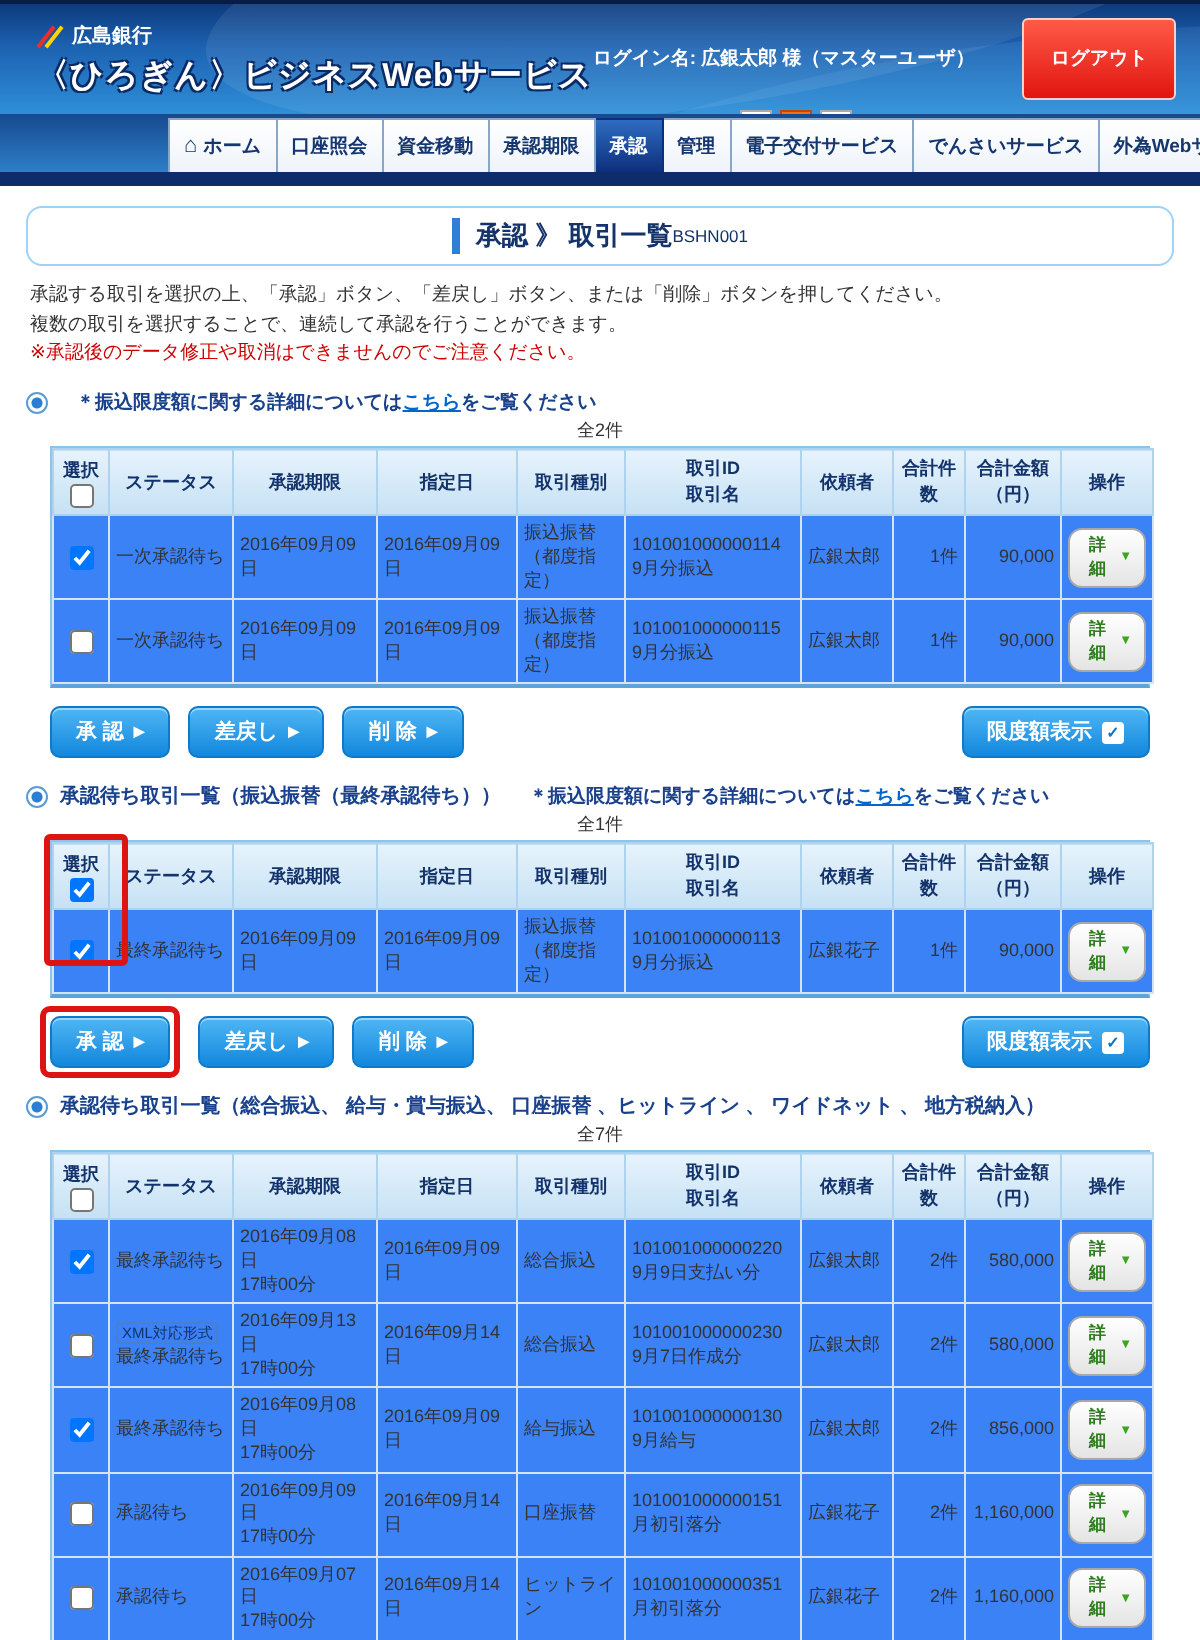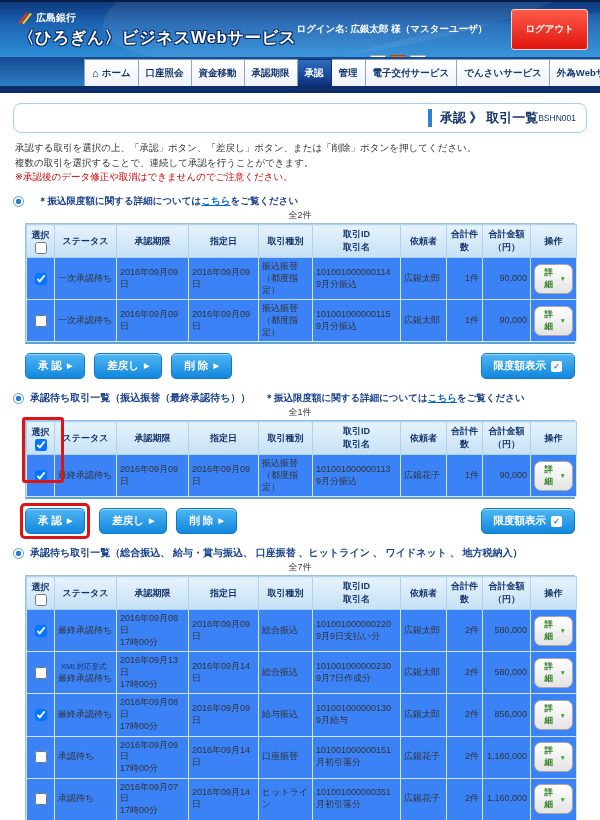--- a/index.html
+++ b/index.html
@@ -35,21 +35,21 @@
   .navrow { height:29px; background:linear-gradient(180deg,#17498f,#2c7fc8); display:flex; align-items:flex-end; padding-left:84px; }
   .tab { height:27px; display:flex; align-items:center; gap:3px; padding:0 7px; background:linear-gradient(180deg,#ffffff,#eef3fa);
     border:1px solid #8aa6c6; border-bottom:none; font-size:9.5px; font-weight:bold; color:#15366e; cursor:pointer; white-space:nowrap; }
   .tab + .tab { border-left:none; }
   .tab.active { background:linear-gradient(180deg,#2f6cc0,#0c2f7c); color:#fff; border-color:#0c2f7c; }
   .home-ico { font-size:11px; color:#15366e; line-height:1; }
   .navstrip { height:7px; background:#0c2c6a; }
 
   
   .main { padding:0 13px; }
-  .title-box { display:flex; justify-content:flex-end; align-items:center; border:1px solid #9fd2f5;
+  .title-box { display:flex; justify-content:center; align-items:center; border:1px solid #9fd2f5;
     border-radius:8px; padding:5px 10px; margin:10px 0 8px; }
   .title-text { border-left:4px solid #2f7fd6; padding-left:8px; font-size:13px; font-weight:bold; color:#14336b; }
   .screen-id { font-size:8.5px; color:#14336b; }
   .instr { font-size:9.5px; color:#333; line-height:1.55; margin:2px 2px 2px; }
   .warn { color:#cc0000; font-weight:normal; }
 
   .sec { margin-bottom:2px; }
   .sec-head { display:flex; align-items:center; gap:6px; margin:10px 0 1px; }
   .radio-ico { width:11px; height:11px; border:1px solid #5b9bd5; border-radius:50%; flex:none;
     background:radial-gradient(circle,#2a7fd4 0,#2a7fd4 2.5px,#fff 3px); }

